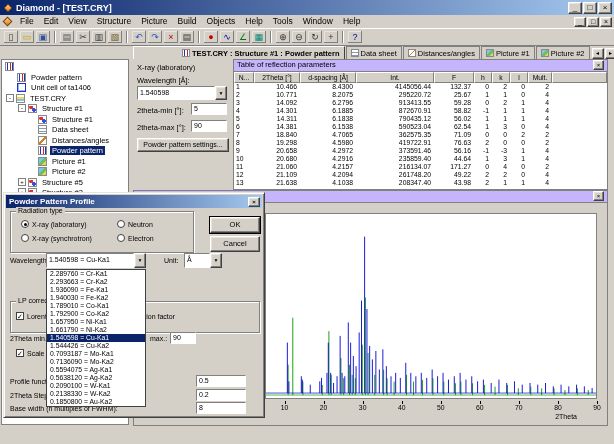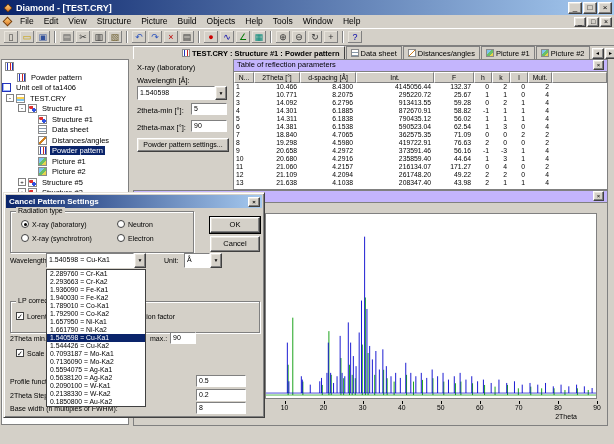--- a/index.html
+++ b/index.html
@@ -175,21 +175,21 @@
 
   <div class="navigator">
     <div class="nav-body">
         <div class="tree-row" style="margin-left: 3px;">
           <span class="tree-icon ic-chart"></span>
         </div>
         <div class="tree-row" style="margin-left: 15px;">
           <span class="tree-icon ic-chart"></span>
           <span class="tree-label">Powder pattern</span>
         </div>
-        <div class="tree-row" style="">
+        <div class="tree-row" style="margin-left: 15px;">
           <span class="tree-icon ic-cell"></span>
           <span class="tree-label">Unit cell of ta1406</span>
         </div>
         <div class="tree-row" style="margin-left: 4px;">
           <span class="expander">-</span>
           <span class="tree-icon ic-doc"></span>
           <span class="tree-label">TEST.CRY</span>
         </div>
         <div class="tree-row" style="margin-left: 16px;">
           <span class="expander">-</span>
@@ -572,21 +572,21 @@
         <span class="lab" style="left: 292.941px;">80</span>
         <div class="mark" style="left: 332px;"></div>
         <span class="lab" style="left: 332px;">90</span>
       </div>
     <div class="xlabel">2Theta</div>
   </div>
 
 
   <div class="dialog">
     <div class="dlg-title">
-      <span class="t">Cancel Pattern Settings</span>
+      <span class="t">Powder Pattern Profile</span>
       <span class="dlg-close r3">×</span>
     </div>
 
     <div class="groupbox" style="left:6px; top:18px; width:184px; height:42px;">
       <span class="legend">Radiation type</span>
       <div>
           <div class="radio sel" style="left: 10px; top: 8px;">
             <span class="dot"></span>
             <span>X-ray (laboratory)</span>
           </div>

